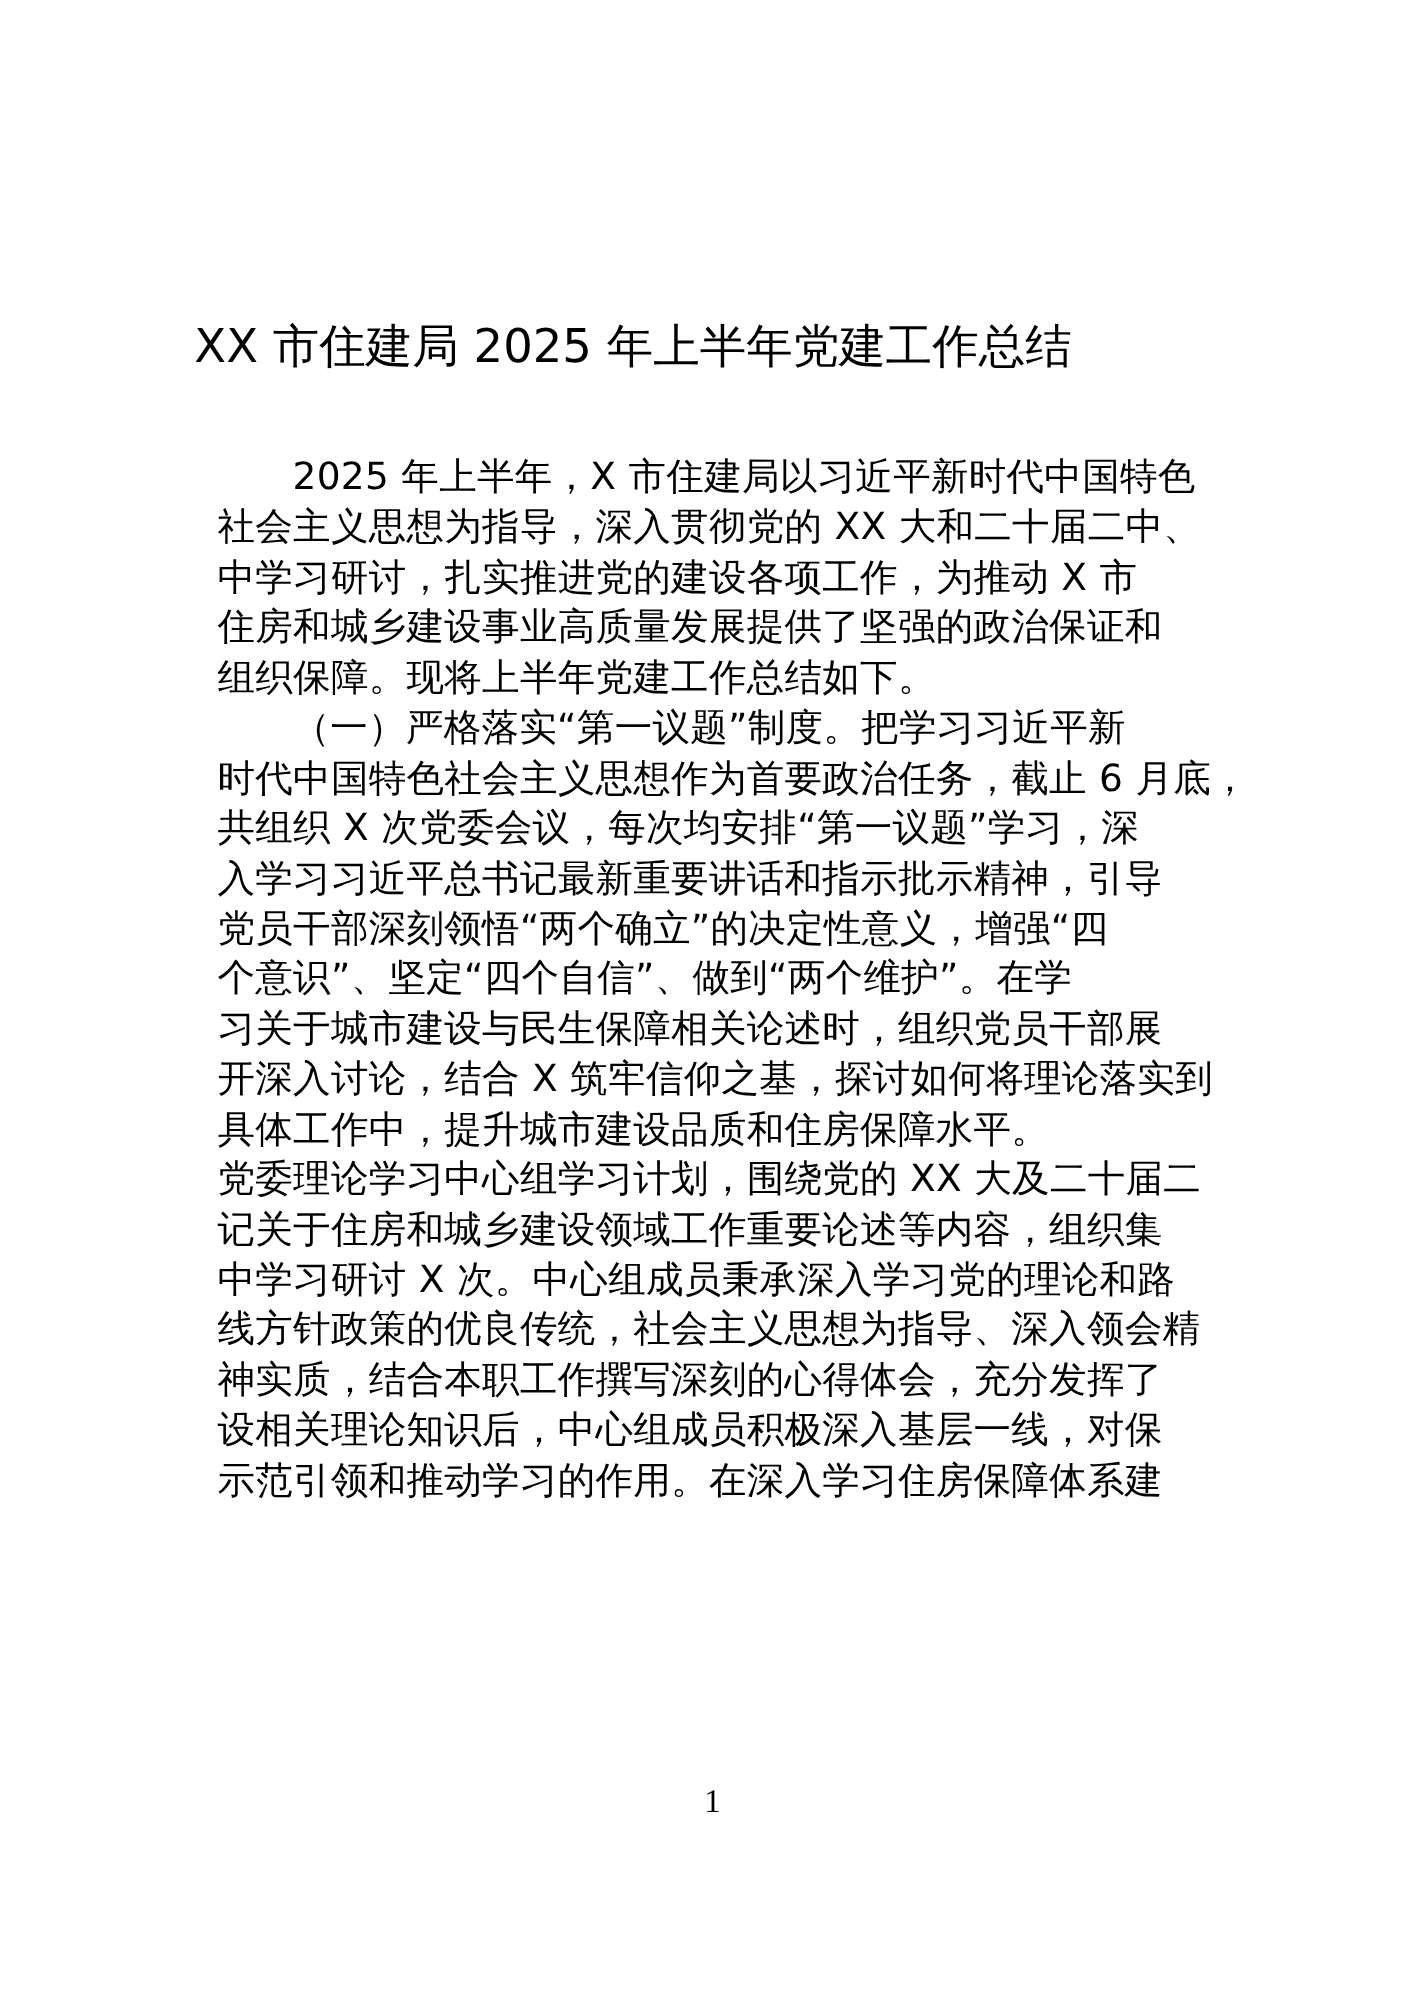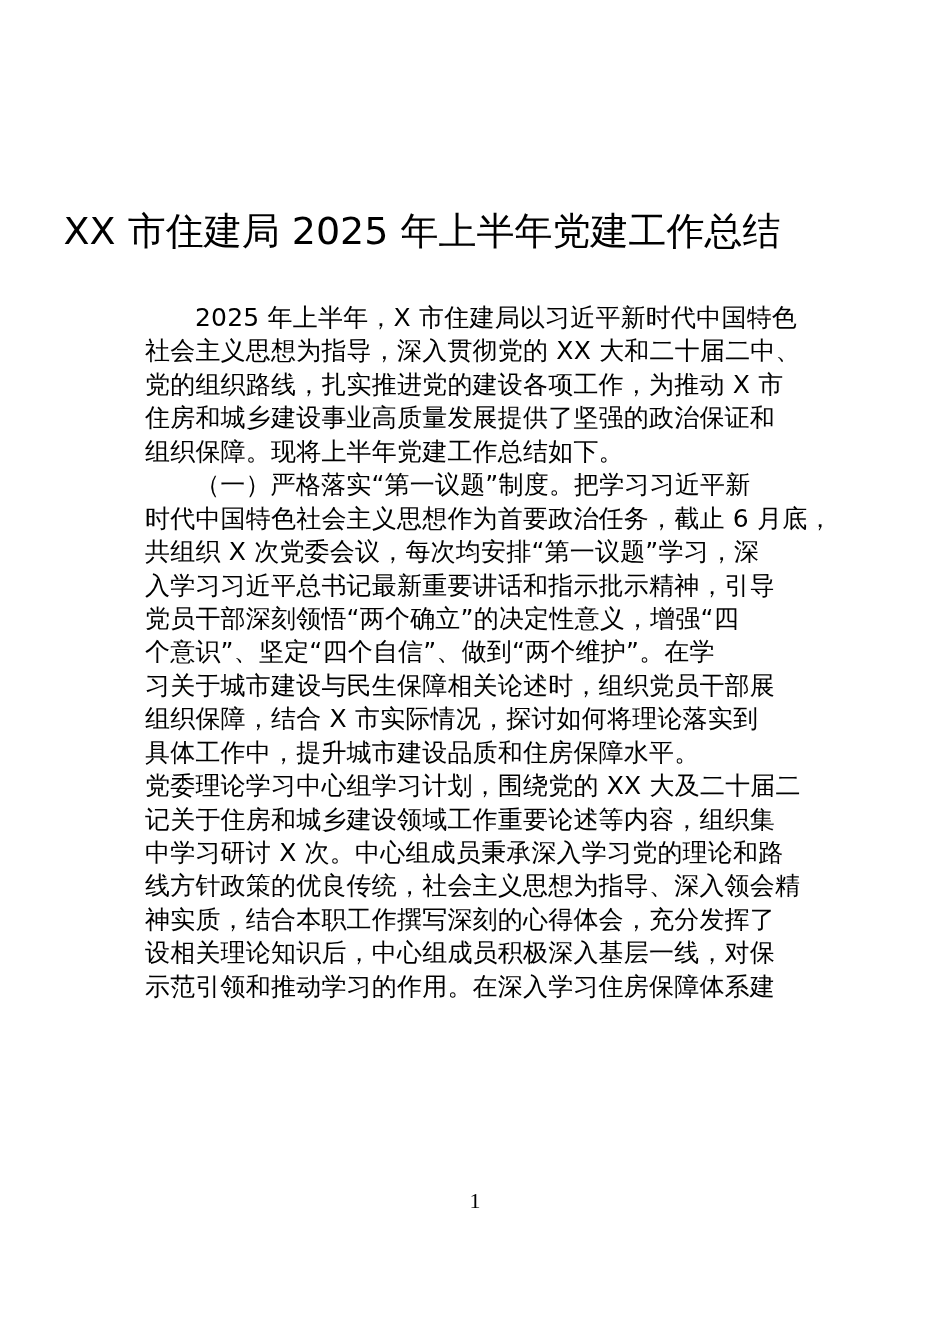--- a/index.html
+++ b/index.html
@@ -1,47 +1,47 @@
 <!DOCTYPE html>
 <html><head>
 <meta charset="utf-8">
 <style>
   html, body { margin: 0; padding: 0; background: #ffffff; }
   body { width: 950px; height: 1344px; position: relative; overflow: hidden;
          font-family: "DejaVu Sans", "Liberation Sans", sans-serif; color: #000; }
   .page { position: absolute; left: 0; top: 0; width: 950px; height: 1344px; background: #fff; }
   .title { position: absolute; top: 208px; left: 0; width: 844px; text-align: center;
-           font-size: 38px; line-height: 46px; letter-spacing: 0px; }
+           font-size: 31px; line-height: 46px; letter-spacing: 0px; }
   .body { position: absolute; left: 145px; top: 301px; width: 664px; }
   .line { height: 33.45px; line-height: 33.45px; font-size: 25px; white-space: nowrap;
           letter-spacing: 0.2px; }
   .line.indent { padding-left: 50px; }
   .pagenum { position: absolute; top: 1188px; left: 0; width: 950px; text-align: center;
              font-family: "Liberation Serif", "DejaVu Serif", serif; font-size: 22px; }
 </style>
 </head>
 <body>
 
 <div class="page">
   <div class="title">XX 市住建局 2025 年上半年党建工作总结</div>
 
   <div class="body" id="body">
       <div class="line indent">2025 年上半年，X 市住建局以习近平新时代中国特色</div>
       <div class="line">社会主义思想为指导，深入贯彻党的 XX 大和二十届二中、</div>
-      <div class="line">党的组织路线，扎实推进党的建设各项工作，为推动 X 市</div>
+      <div class="line">中学习研讨，扎实推进党的建设各项工作，为推动 X 市</div>
       <div class="line">住房和城乡建设事业高质量发展提供了坚强的政治保证和</div>
       <div class="line">组织保障。现将上半年党建工作总结如下。</div>
       <div class="line indent">（一）严格落实“第一议题”制度。把学习习近平新</div>
       <div class="line">时代中国特色社会主义思想作为首要政治任务，截止 6 月底，</div>
       <div class="line">共组织 X 次党委会议，每次均安排“第一议题”学习，深</div>
       <div class="line">入学习习近平总书记最新重要讲话和指示批示精神，引导</div>
       <div class="line">党员干部深刻领悟“两个确立”的决定性意义，增强“四</div>
       <div class="line">个意识”、坚定“四个自信”、做到“两个维护”。在学</div>
       <div class="line">习关于城市建设与民生保障相关论述时，组织党员干部展</div>
-      <div class="line">组织保障，结合 X 市实际情况，探讨如何将理论落实到</div>
+      <div class="line">开深入讨论，结合 X 筑牢信仰之基，探讨如何将理论落实到</div>
       <div class="line">具体工作中，提升城市建设品质和住房保障水平。</div>
       <div class="line">党委理论学习中心组学习计划，围绕党的 XX 大及二十届二</div>
       <div class="line">记关于住房和城乡建设领域工作重要论述等内容，组织集</div>
       <div class="line">中学习研讨 X 次。中心组成员秉承深入学习党的理论和路</div>
       <div class="line">线方针政策的优良传统，社会主义思想为指导、深入领会精</div>
       <div class="line">神实质，结合本职工作撰写深刻的心得体会，充分发挥了</div>
       <div class="line">设相关理论知识后，中心组成员积极深入基层一线，对保</div>
       <div class="line">示范引领和推动学习的作用。在深入学习住房保障体系建</div>
     </div>
 

